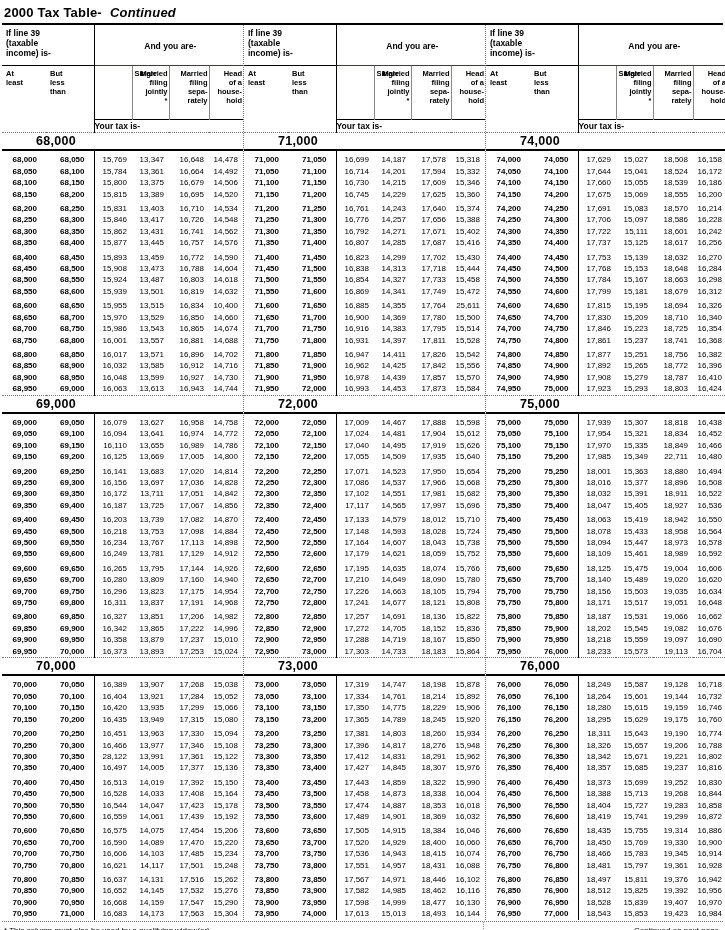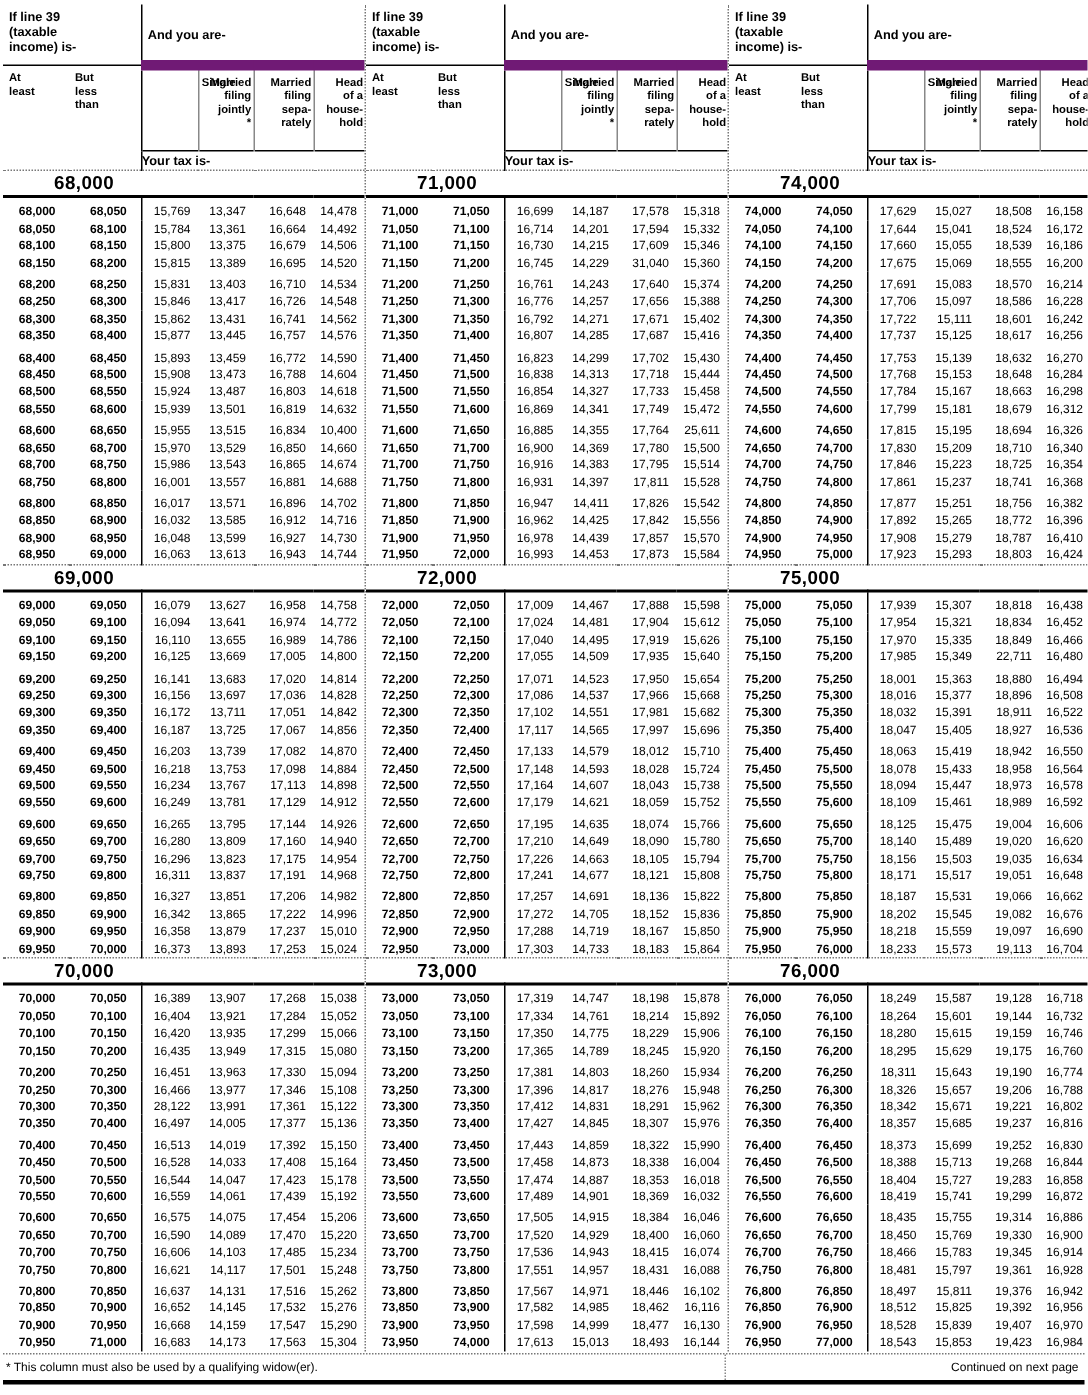--- a/index.html
+++ b/index.html
@@ -11,21 +11,21 @@
 
   .panels { display:flex; align-items:stretch; }
   .panel { width:241px; flex:0 0 241px; }
   .panel + .panel { border-left:1px dotted #777; }
 
   table.taxtable { border-collapse:collapse; width:241px; table-layout:fixed; }
   table.taxtable th, table.taxtable td { margin:0; }
 
   thead th { font-weight:bold; text-align:left; vertical-align:top; white-space:pre-line; padding:3px 1px 1px 4px; }
   th.h-income { font-size:8.5px; height:36px; border-bottom:1px solid #000; }
-  th.h-andyou { font-size:8.5px; vertical-align:middle; border-left:1.5px solid #000; border-bottom:7px solid #701a75; }
+  th.h-andyou { font-size:8.5px; text-align:center; vertical-align:middle; border-left:1.5px solid #000; border-bottom:1px solid #701a75; }
   tr.cols th { height:49px; font-size:7.5px; font-weight:bold; }
   th.h-single { border-left:1.5px solid #000;padding-left:40px; }
   th.h-mfj, th.h-mfs, th.h-hoh { border-left:1px solid #888;text-align:right; }
   tr.yti th { padding:0; }
   th.h-blank { border-bottom:1px dotted #777; }
   th.h-yourtax { border-top:1px solid #000; border-left:1.5px solid #000; border-bottom:1px dotted #777; font-size:8.5px; height:12px; vertical-align:middle; padding:0; }
 
   tbody td { font-size:8px; line-height:11.4px; height:11.4px; text-align:right; padding:0 5px 0 0; font-weight:normal; }
   tbody td.c0, tbody td.c1 { font-weight:bold; padding-right:9px; }
   tbody td.c2 { border-left:1.5px solid #000; }
@@ -34,20 +34,23 @@
 
   .footer { display:flex; border-top:1px dotted #777; border-bottom:3px solid #000; font-size:8px; margin-top:1px; }
   .footnote { width:482px; flex:0 0 482px; padding:4px 2px 4px 2px; border-right:1px dotted #888; box-sizing:border-box; }
   .continued-note { flex:1; text-align:right; padding:4px 4px 4px 2px; }
 </style>
 </head>
 <body>
 
 <div class="page">
 
+  <div class="title-row">
+    <span>2000 Tax Table-</span><span class="title-continued">Continued</span>
+  </div>
 
   <div class="panels">
 
     <div class="panel">
       <table class="taxtable">
         <colgroup>
             <col style="width:44px">
             <col style="width:48px">
             <col style="width:38px">
             <col style="width:37px">
@@ -648,21 +651,21 @@
               <td class="c2">16,730</td>
               <td class="c3">14,215</td>
               <td class="c4">17,609</td>
               <td class="c5">15,346</td>
             </tr>
             <tr>
               <td class="c0">71,150</td>
               <td class="c1">71,200</td>
               <td class="c2">16,745</td>
               <td class="c3">14,229</td>
-              <td class="c4">31,040</td>
+              <td class="c4">17,625</td>
               <td class="c5">15,360</td>
             </tr>
             <tr class="group-start">
               <td class="c0">71,200</td>
               <td class="c1">71,250</td>
               <td class="c2">16,761</td>
               <td class="c3">14,243</td>
               <td class="c4">17,640</td>
               <td class="c5">15,374</td>
             </tr>

